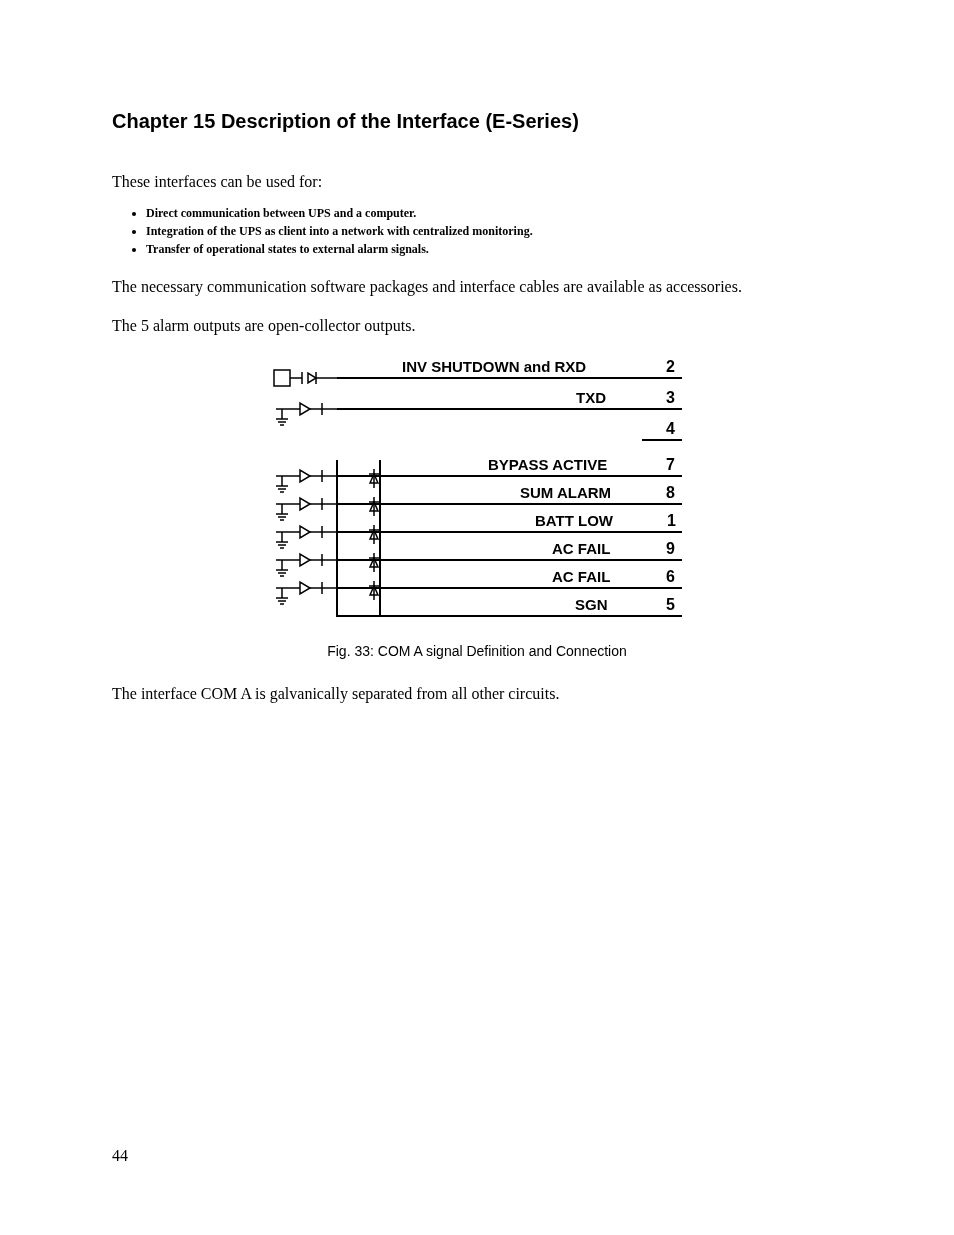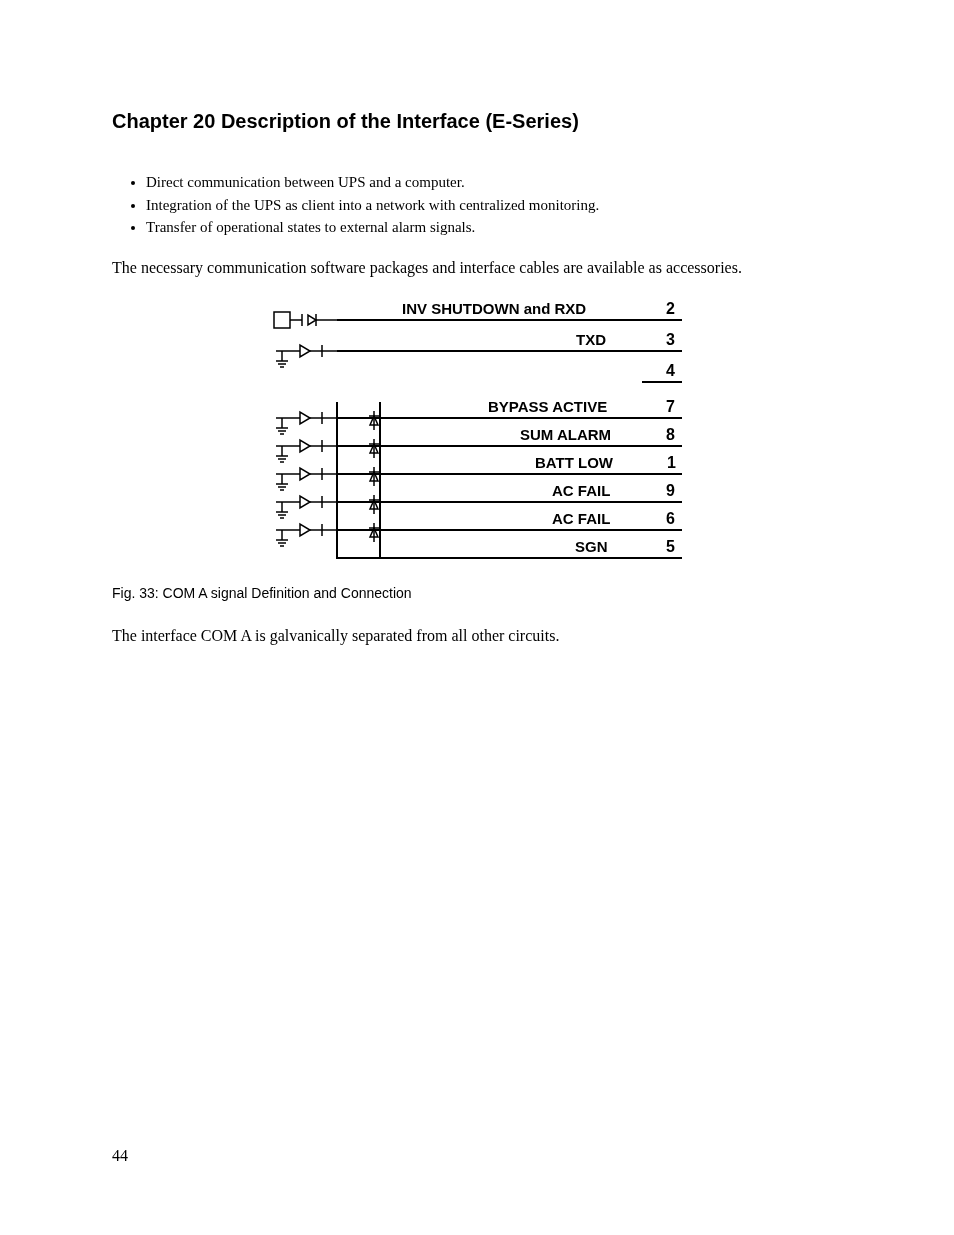--- a/index.html
+++ b/index.html
@@ -29,76 +29,79 @@
     font-size: 16px;
     line-height: 1.32;
     margin-bottom: 18px;
   }
   .tight { margin-bottom: 12px; }
   ul.bullets {
     margin: 0 0 18px 34px;
     padding: 0;
   }
   ul.bullets li {
-    font-size: 15px;
+    font-size: 12px;
     line-height: 1.5;
     list-style: disc;
+    font-weight: bold;
   }
   .section-title {
     font-family: Arial, Helvetica, sans-serif;
     font-weight: bold;
     font-size: 21px;
     margin-top: 30px;
     margin-bottom: 28px;
   }
   .figure {
     margin-top: 14px;
     margin-bottom: 24px;
   }
   .fig-svg {
     display: block;
     margin: 0 auto;
   }
   .caption {
     font-family: Arial, Helvetica, sans-serif;
     font-size: 14px;
-    text-align: left;
+    text-align: center;
     margin-top: 14px;
     margin-bottom: 22px;
   }
   .footer {
     position: absolute;
     bottom: 70px;
     left: 112px;
     right: 112px;
     display: flex;
     justify-content: space-between;
     font-size: 16px;
     text-align: center;
   }
 </style>
 </head>
 <body>
 
 <div class="page">
 
-  <div class="chapter-title">Chapter 20  Description of the Interface (E-Series)</div>
-
-
+  <div class="chapter-title">Chapter 15  Description of the Interface (E-Series)</div>
+
+
+  <div class="p tight">These interfaces can be used for:</div>
 
   <ul class="bullets">
     <li>Direct communication between UPS and a computer.</li>
     <li>Integration of the UPS as client into a network with centralized monitoring.</li>
     <li>Transfer of operational states to external alarm signals.</li>
   </ul>
 
   <div class="p">The necessary communication software packages and interface cables are available as accessories.</div>
 
 
 
+  <div class="p">The 5 alarm outputs are open-collector outputs.</div>
 
   <div class="figure">
     <svg class="fig-svg" width="430" height="275" viewBox="0 0 430 275">
       <style>
         .st { stroke:#000; stroke-width:2; fill:none; }
         .thin { stroke:#000; stroke-width:1.5; fill:none; }
         .txt { font-family: Arial, Helvetica, sans-serif; font-size:15px; font-weight:bold; }
         .num { font-family: "Comic Sans MS", Arial, sans-serif; font-size:16px; font-weight:bold; }
       </style>
 

